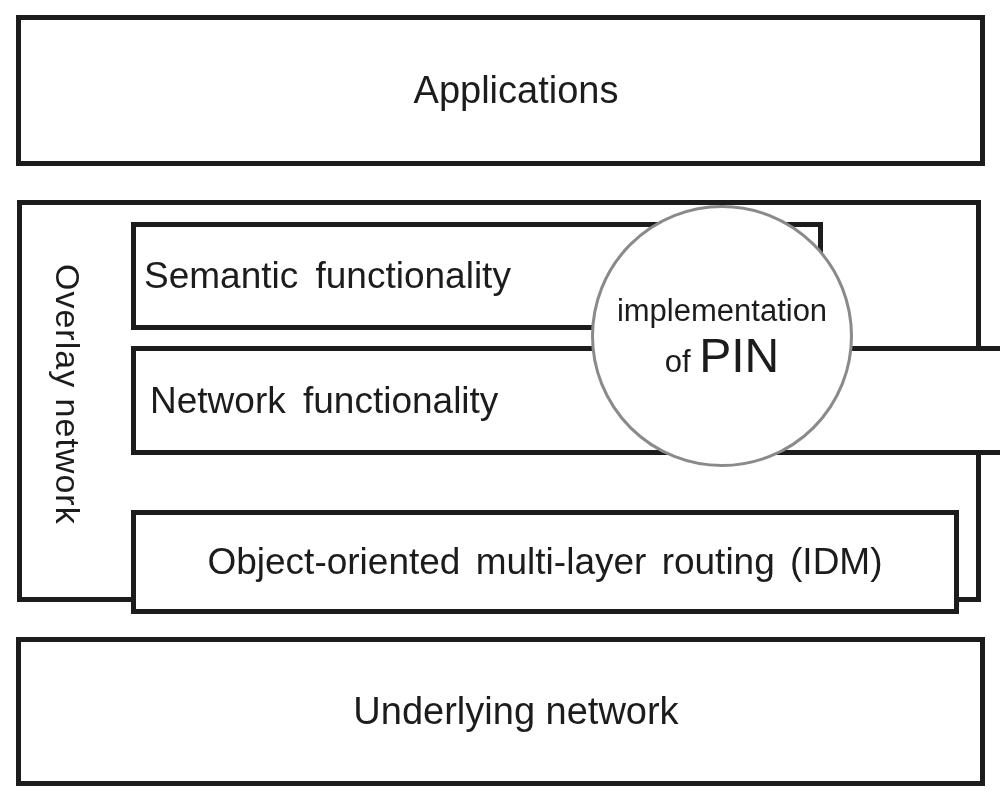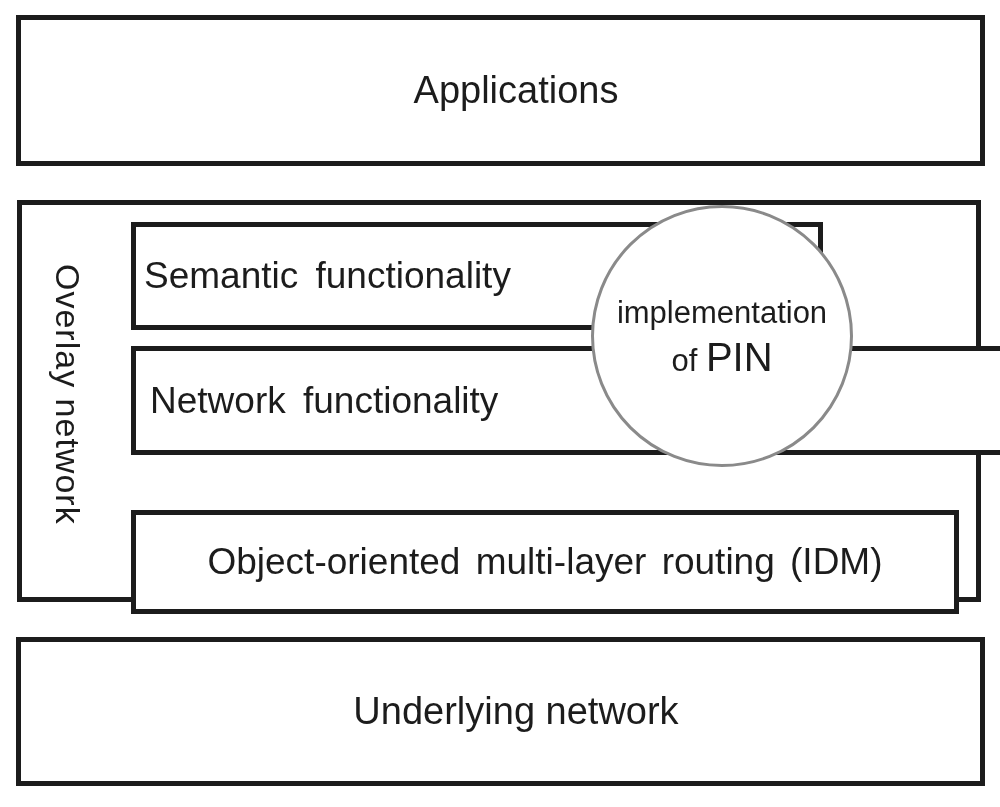--- a/index.html
+++ b/index.html
@@ -86,21 +86,21 @@
     background: #ffffff;
     display: flex;
     flex-direction: column;
     align-items: center;
     justify-content: center;
     font-size: 31px;
     line-height: 45px;
     z-index: 3;
   }
   #pin-circle .emphasis {
-    font-size: 40px;
+    font-size: 48px;
   }
   #underlying-box {
     left: 16px; top: 637px;
     width: 969px; height: 149px;
     font-size: 38px;
     justify-content: center;
   }
 </style>
 </head>
 <body>

